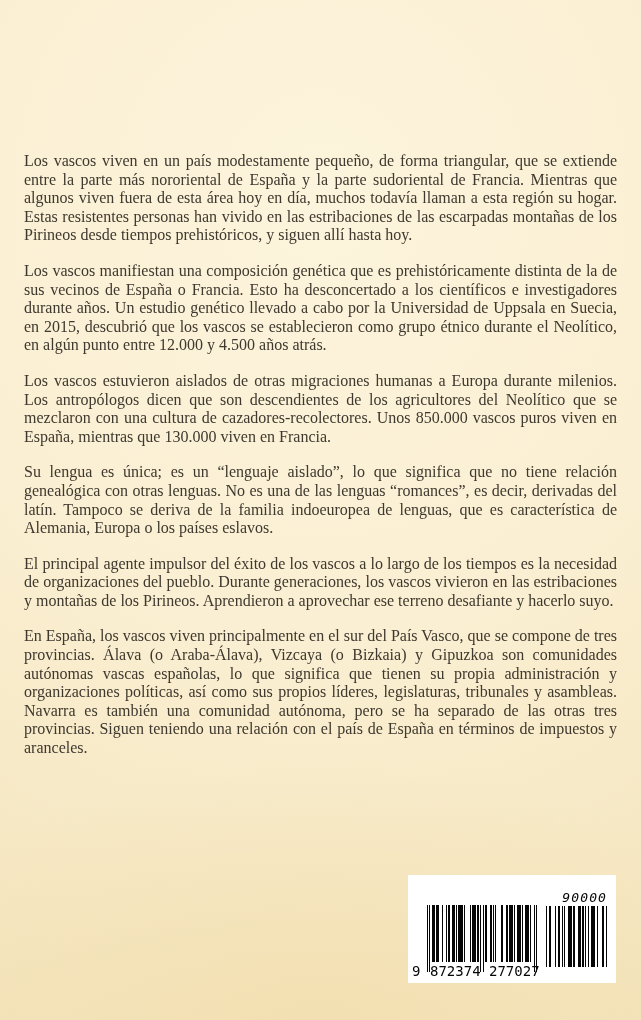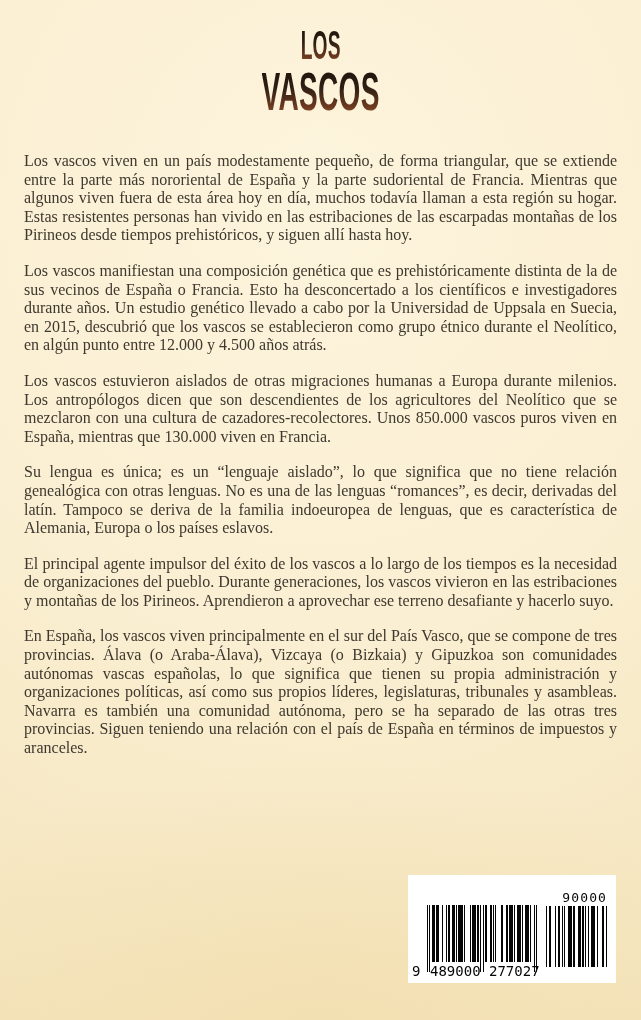--- a/index.html
+++ b/index.html
@@ -29,37 +29,33 @@
              text-align:justify;}
   .body-text p{margin:0 0 17px 0;}
   .body-text p:last-child{margin-bottom:0;}
 
   
   .barcode-box{position:absolute;left:408px;top:875px;width:208px;height:108px;
                background:#ffffff;}
   .bc-text{position:absolute;font-family:"DejaVu Sans Mono","Liberation Mono",monospace;
            color:#050505;white-space:nowrap;}
   .isbn-label{top:2px;left:0;width:100%;text-align:center;font-size:13px;letter-spacing:.5px;}
-  .addon-label{top:15px;left:138px;width:61px;text-align:right;font-size:13px;letter-spacing:1.1px;}
+  .addon-label{top:15px;left:138px;width:61px;text-align:right;font-size:13px;letter-spacing:1.1px;font-style:italic;}
   .main-bars{position:absolute;left:19px;top:30px;width:110px;height:67px;}
   .addon-bars{position:absolute;left:138px;top:31px;width:61px;height:61px;}
   .bar{position:absolute;top:0;background:#060606;}
   .d9{top:88px;left:4px;font-size:14px;}
   .dg1{top:88px;left:22px;font-size:14px;}
   .dg2{top:88px;left:81px;font-size:14px;}
 </style>
 </head>
 <body>
 
 <div class="page">
 
-  <header class="title-wrap">
-    <div class="t-line t-los">LOS</div>
-    <div class="t-line t-vascos">VASCOS</div>
-  </header>
 
   <main class="body-text">
     <p>Los vascos viven en un país modestamente pequeño, de forma triangular, que se extiende entre la parte más nororiental de España y la parte sudoriental de Francia. Mientras que algunos viven fuera de esta área hoy en día, muchos todavía llaman a esta región su hogar. Estas resistentes personas han vivido en las estribaciones de las escarpadas montañas de los Pirineos desde tiempos prehistóricos, y siguen allí hasta hoy.</p>
     <p>Los vascos manifiestan una composición genética que es prehistóricamente distinta de la de sus vecinos de España o Francia. Esto ha desconcertado a los científicos e investigadores durante años. Un estudio genético llevado a cabo por la Universidad de Uppsala en Suecia, en 2015, descubrió que los vascos se establecieron como grupo étnico durante el Neolítico, en algún punto entre 12.000 y 4.500 años atrás.</p>
     <p>Los vascos estuvieron aislados de otras migraciones humanas a Europa durante milenios. Los antropólogos dicen que son descendientes de los agricultores del Neolítico que se mezclaron con una cultura de cazadores-recolectores. Unos 850.000 vascos puros viven en España, mientras que 130.000 viven en Francia.</p>
     <p>Su lengua es única; es un “lenguaje aislado”, lo que significa que no tiene relación genealógica con otras lenguas. No es una de las lenguas “romances”, es decir, derivadas del latín. Tampoco se deriva de la familia indoeuropea de lenguas, que es característica de Alemania, Europa o los países eslavos.</p>
     <p>El principal agente impulsor del éxito de los vascos a lo largo de los tiempos es la necesidad de organizaciones del pueblo. Durante generaciones, los vascos vivieron en las estribaciones y montañas de los Pirineos. Aprendieron a aprovechar ese terreno desafiante y hacerlo suyo.</p>
     <p>En España, los vascos viven principalmente en el sur del País Vasco, que se compone de tres provincias. Álava (o Araba-Álava), Vizcaya (o Bizkaia) y Gipuzkoa son comunidades autónomas vascas españolas, lo que significa que tienen su propia administración y organizaciones políticas, así como sus propios líderes, legislaturas, tribunales y asambleas. Navarra es también una comunidad autónoma, pero se ha separado de las otras tres provincias. Siguen teniendo una relación con el país de España en términos de impuestos y aranceles.</p>
   </main>
 
@@ -109,17 +105,17 @@
         <div class="bar" style="left: 32.45px; width: 2.6px; height: 61px;"></div>
         <div class="bar" style="left: 36.34px; width: 1.3px; height: 61px;"></div>
         <div class="bar" style="left: 38.94px; width: 1.3px; height: 61px;"></div>
         <div class="bar" style="left: 41.53px; width: 1.3px; height: 61px;"></div>
         <div class="bar" style="left: 45.43px; width: 3.89px; height: 61px;"></div>
         <div class="bar" style="left: 50.62px; width: 1.3px; height: 61px;"></div>
         <div class="bar" style="left: 55.81px; width: 2.6px; height: 61px;"></div>
         <div class="bar" style="left: 59.7px; width: 1.3px; height: 61px;"></div>
       </div>
     <span class="bc-text d9">9</span>
-    <span class="bc-text dg1">489000</span>
+    <span class="bc-text dg1">872374</span>
     <span class="bc-text dg2">277027</span>
   </div>
 
 </div>
 
 </body></html>

